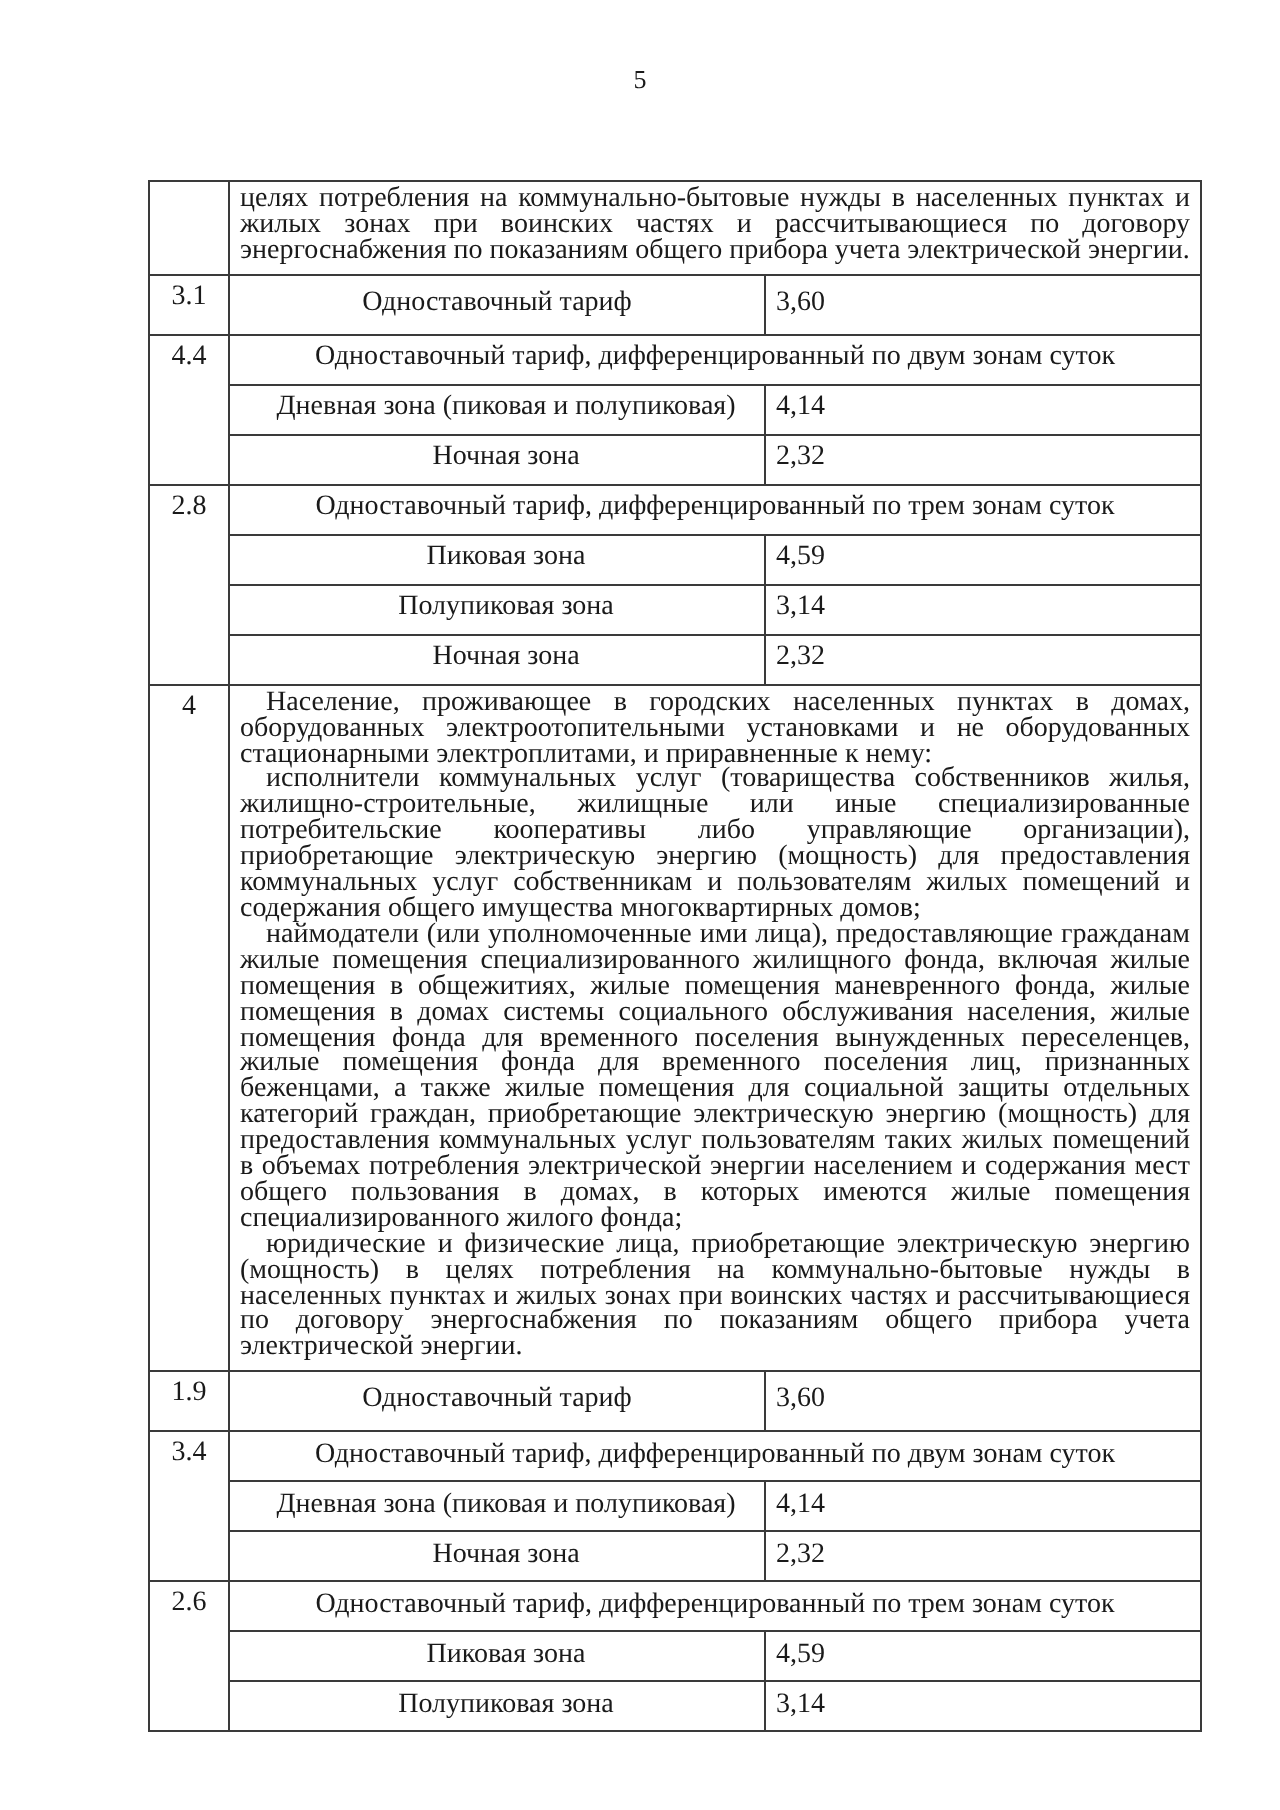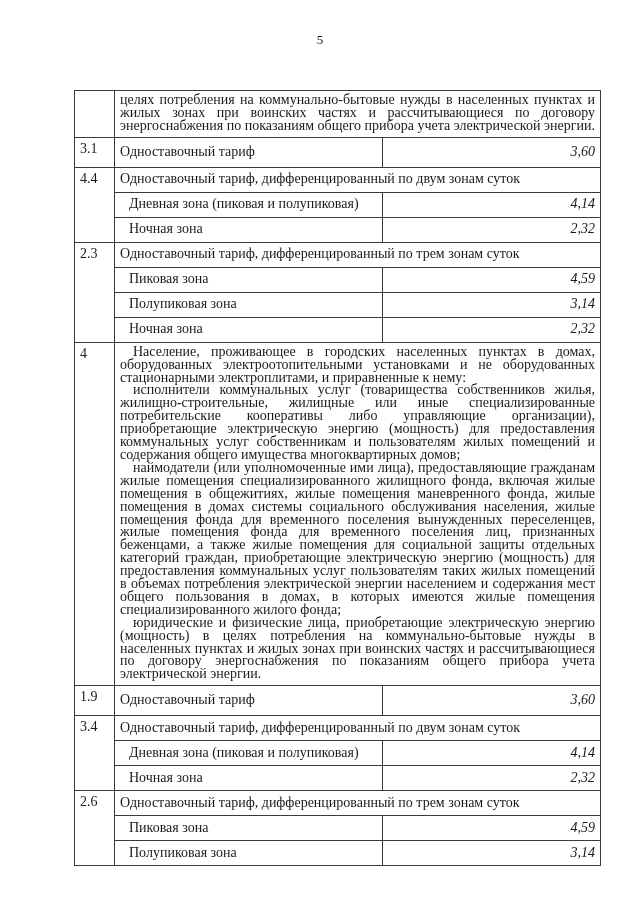--- a/index.html
+++ b/index.html
@@ -1,28 +1,28 @@
 <!DOCTYPE html>
 <html><head>
 <meta charset="utf-8">
 <style>
   html, body { margin: 0; padding: 0; background: #ffffff; }
   body { width: 640px; height: 905px; position: relative; overflow: hidden;
          font-family: "Liberation Serif", "DejaVu Serif", serif; color: #1a1a1a; }
   .page-num { position: absolute; top: 32px; left: 0; width: 640px; text-align: center; font-size: 13px; }
   table { position: absolute; left: 74px; top: 90px; width: 526px; border-collapse: collapse; table-layout: fixed; font-size: 14px; }
-  td { border: 1px solid #3a3a3a; padding: 0 5px; vertical-align: top; line-height: 12.9px; }
+  td { border: 1px solid #3a3a3a; padding: 0 5px; vertical-align: top; line-height: 12.9px; text-align: center; }
   col.c1 { width: 40px; }
   col.c2 { width: 268px; }
   col.c3 { width: 218px; }
   .num { padding-top: 5px; }
   .r1 td { height: 24px; vertical-align: middle; }
   .r1 td.num { vertical-align: top; padding-top: 5px; }
   .sub { padding-left: 14px; }
-  .val { text-align: right; font-style: italic; }
+  .val { text-align: left; }
   .para { text-align: justify; padding: 3px 5px 4px 5px; }
   .para p { margin: 0; text-indent: 13px; text-align: justify; }
   .para p.noind { text-indent: 0; }
 </style>
 </head>
 <body>
 
 <div class="page-num">5</div>
 
 <table>
@@ -53,21 +53,21 @@
   <tr class="r1">
     <td class="sub">Дневная зона (пиковая и полупиковая)</td>
     <td class="val">4,14</td>
   </tr>
   <tr class="r1">
     <td class="sub">Ночная зона</td>
     <td class="val">2,32</td>
   </tr>
 
   <tr class="r1">
-    <td class="num" rowspan="4">2.3</td>
+    <td class="num" rowspan="4">2.8</td>
     <td colspan="2">Одноставочный тариф, дифференцированный по трем зонам суток</td>
   </tr>
   <tr class="r1">
     <td class="sub">Пиковая зона</td>
     <td class="val">4,59</td>
   </tr>
   <tr class="r1">
     <td class="sub">Полупиковая зона</td>
     <td class="val">3,14</td>
   </tr>

